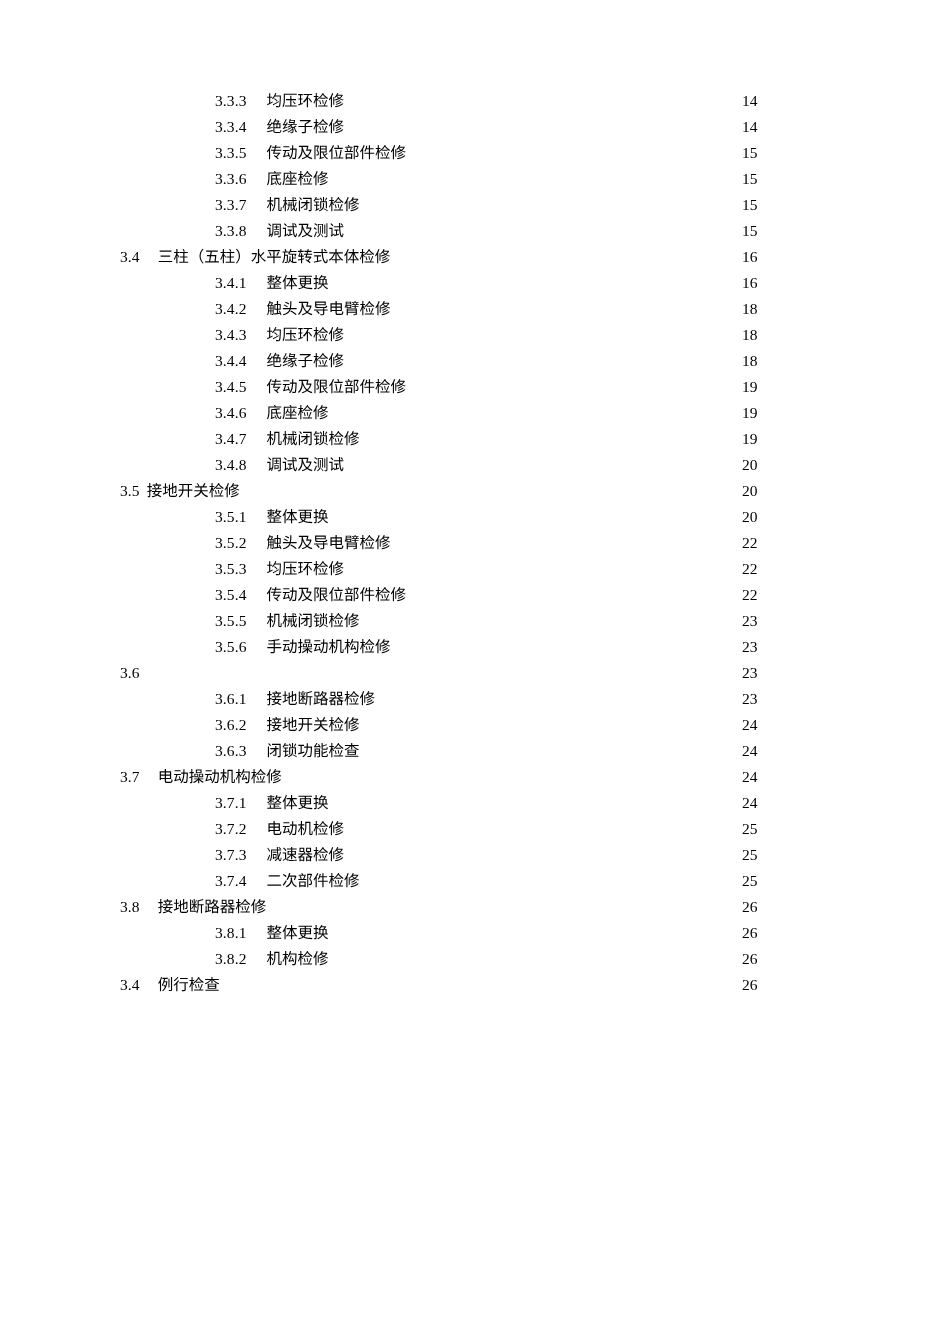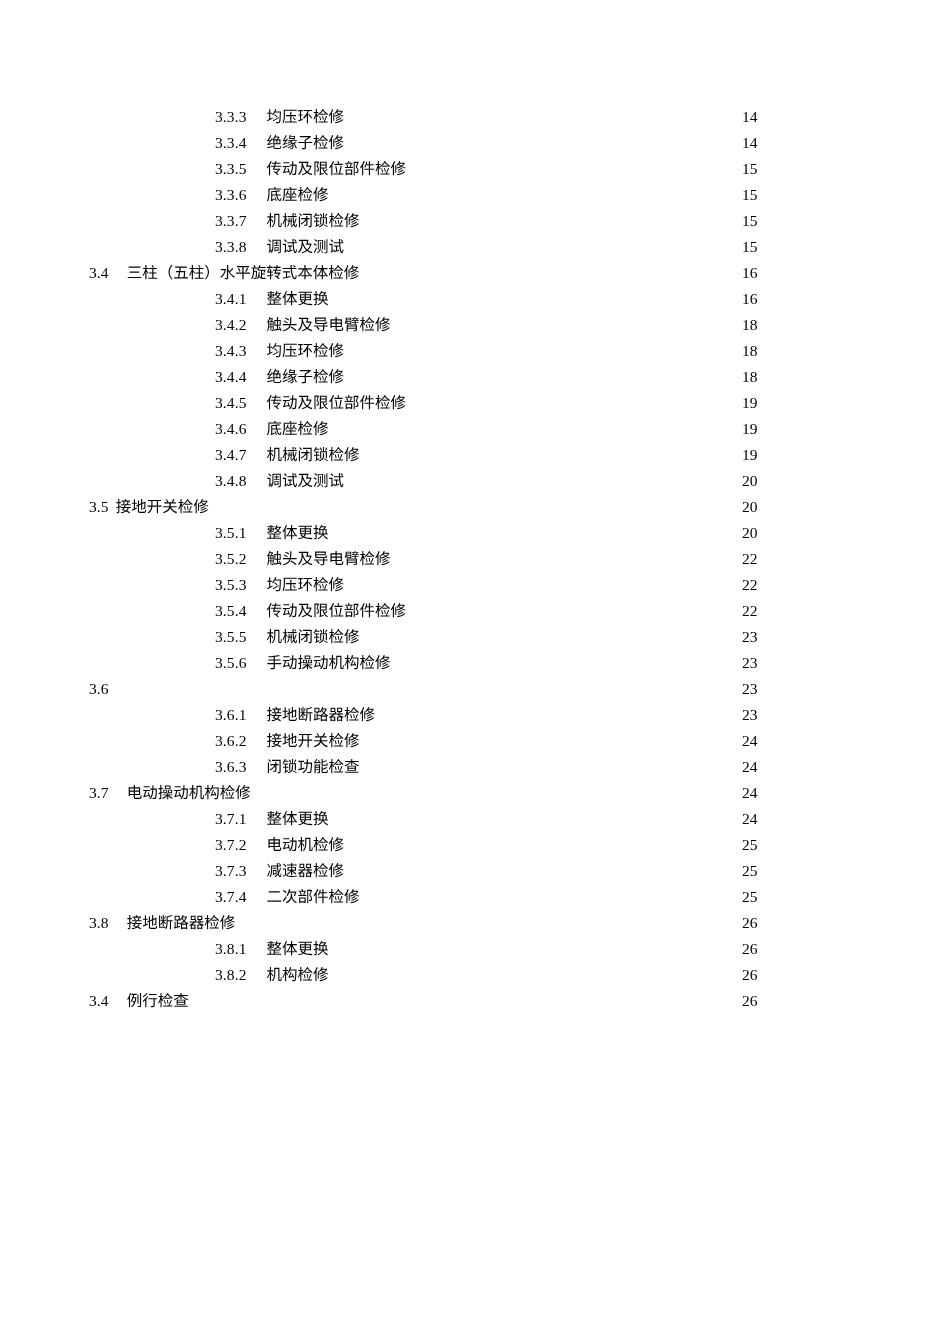--- a/index.html
+++ b/index.html
@@ -5,21 +5,21 @@
   html, body {
     margin: 0;
     padding: 0;
     background: #ffffff;
   }
   .page {
     position: relative;
     width: 950px;
     height: 992px;
     background: #ffffff;
-    margin: 16px auto;
+    margin: 0 auto;
     overflow: hidden;
     font-family: "Liberation Serif", "DejaVu Serif", serif;
     color: #000000;
   }
 
   .toc {
     position: absolute;
     left: 0;
     top: 88px;
     width: 950px;
@@ -28,21 +28,21 @@
   .toc-row {
     display: flex;
     align-items: baseline;
     height: 26px;
     line-height: 26px;
     font-size: 15.5px;
     white-space: nowrap;
   }
 
   
-  .lvl2 { padding-left: 89px; }
+  .lvl2 { padding-left: 120px; }
   .lvl3 { padding-left: 215px; }
 
   .num {
     flex: 0 0 auto;
     letter-spacing: 0.1px;
   }
 
   
   .gap-wide  { flex: 0 0 auto; width: 18px; }
   .gap-tight { flex: 0 0 auto; width: 7px; }

